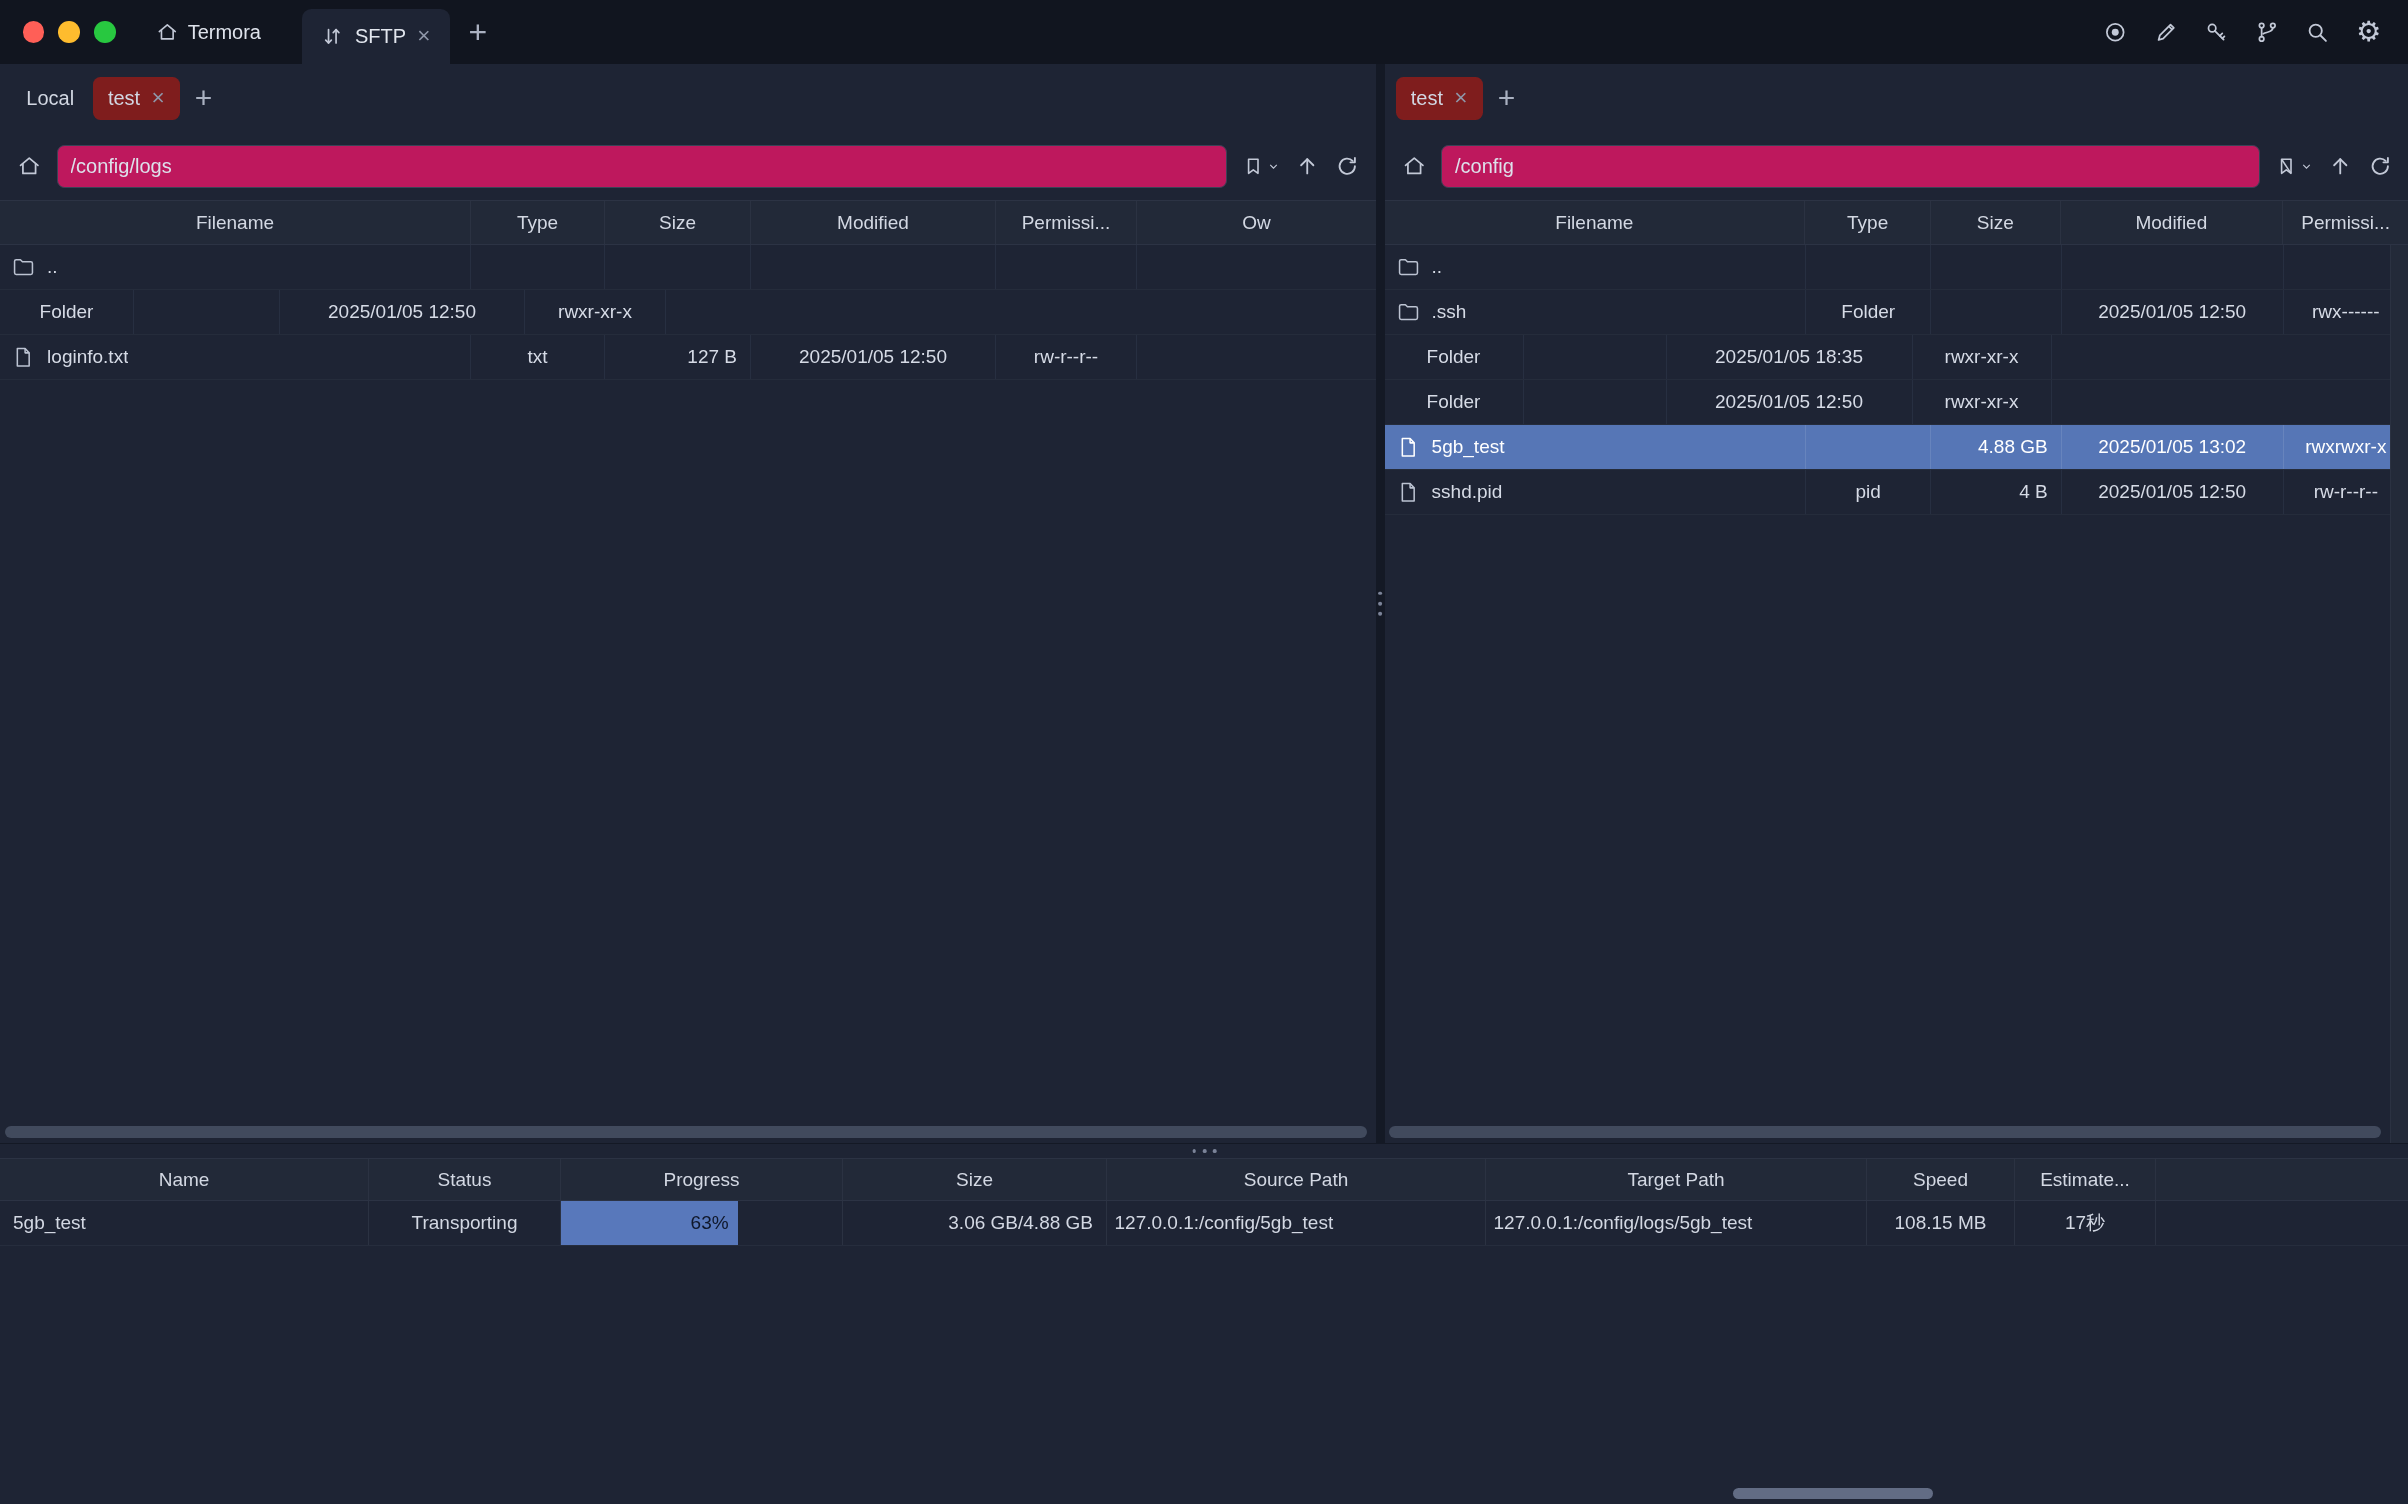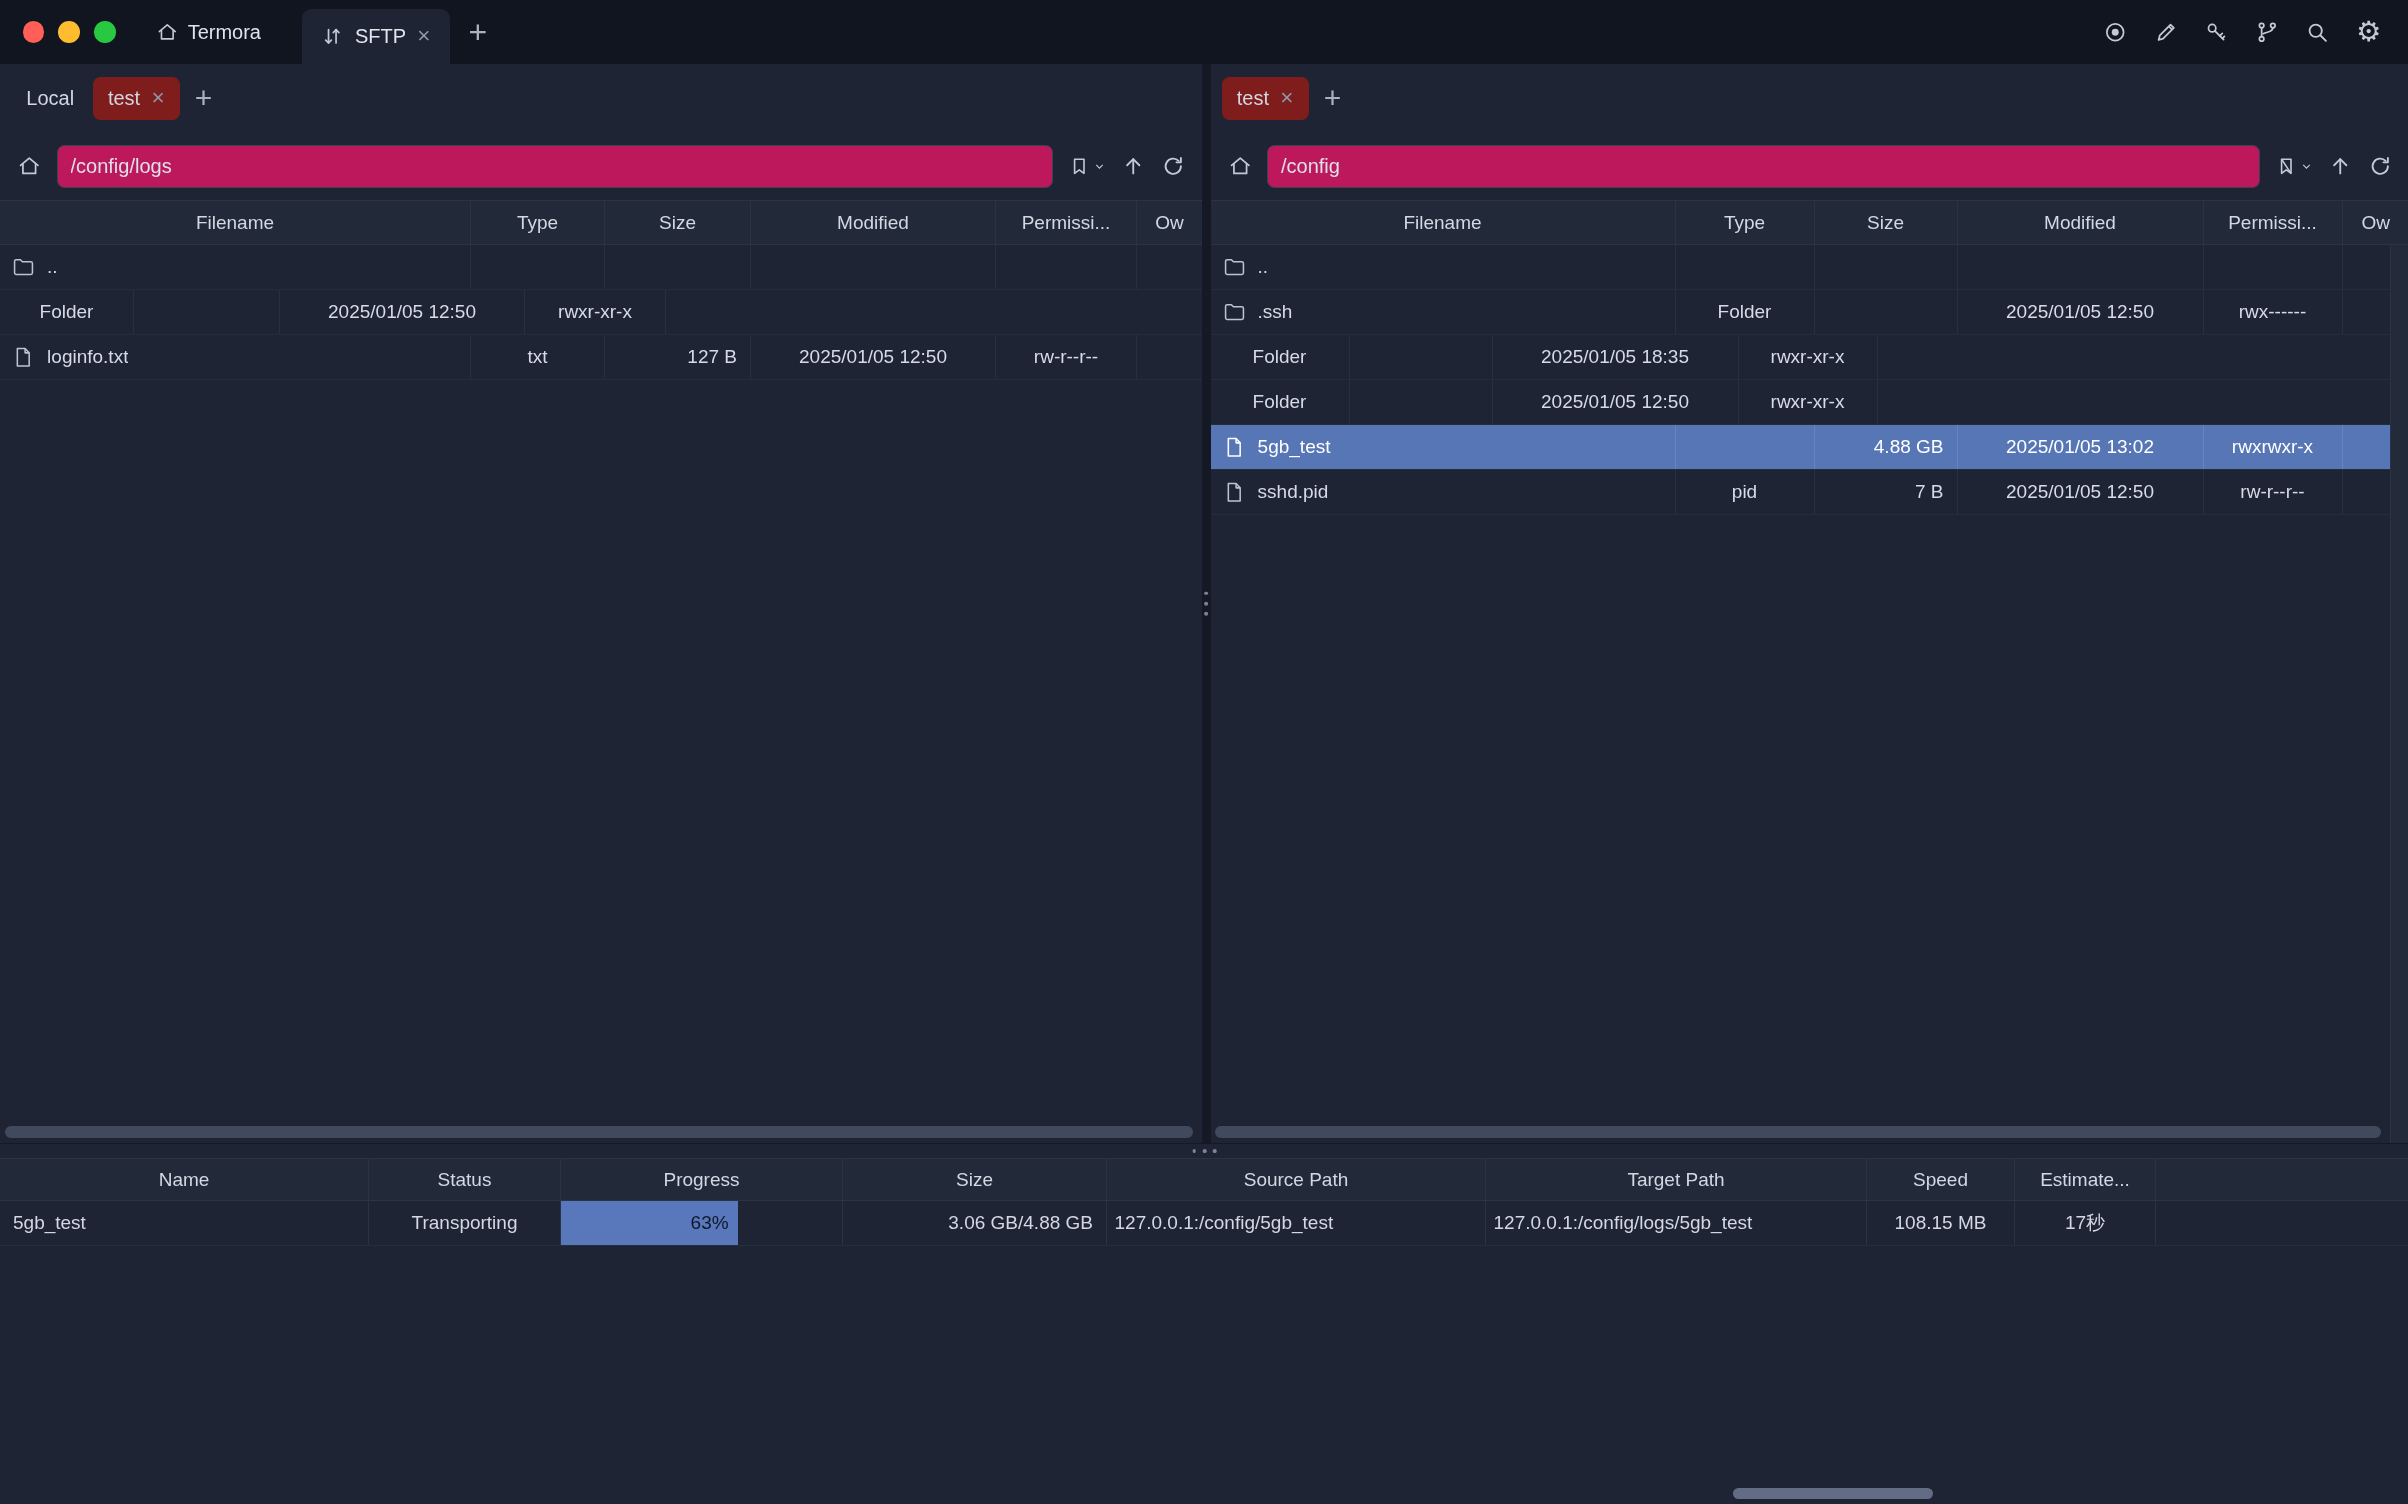--- a/index.html
+++ b/index.html
@@ -21,21 +21,21 @@
     font-size:20px;color:#e2e6ee;}
   .tab-close{color:#8f97a9;font-size:22.6px;line-height:1;cursor:default;}
   .tb-plus{font-size:32px;color:#aab1c1;margin-left:19px;line-height:1;}
   .tb-icons{margin-left:auto;display:flex;align-items:center;gap:26px;padding-right:28px;color:#c3c9d7;}
   .tbi{display:flex;align-items:center;}
   .gear-glyph{font-size:28px;line-height:1;font-family:"DejaVu Sans",sans-serif;}
 
   
   .main{display:flex;height:1079px;flex:none;}
   .pane{display:flex;flex-direction:column;background:#1e2434;}
-  .pane-left{width:1202px;flex:none;}
+  .pane-left{width:1376px;flex:none;}
   .pane-right{flex:1;min-width:0;}
   .divider-v{width:8.5px;background:#141925;flex:none;position:relative;}
   .vdots{position:absolute;left:50%;top:50%;transform:translate(-50%,-50%);display:flex;flex-direction:column;gap:6.6px;}
   .vdots i,.hdots i{width:3.8px;height:3.8px;border-radius:50%;background:#7b8398;display:block;}
 
   .ptabs{height:68px;display:flex;align-items:center;padding:0 11.3px;gap:3.8px;flex:none;}
   .ptab{display:flex;align-items:center;gap:11.3px;height:43px;padding:0 15px;border-radius:7.5px;
     font-size:20px;color:#d2d7e2;}
   .ptab.active{background:#7f1d1d;}
   .ptab-plus{font-size:30px;color:#aab1c1;padding:0 11.3px;line-height:1;}
@@ -403,21 +403,21 @@
               <div class="fcell c-name">
                 <span class="ficon">
                   <svg viewBox="0 0 24 24" width="24.5" height="24.5" fill="none" stroke="currentColor" stroke-width="1.5" stroke-linejoin="round">
                     <path d="M6.2 3.5h7.6l4 4.2v12.8H6.2z"></path>
                     <path d="M13.8 3.5v4.2h4"></path>
                   </svg>
                 </span>
                 <span class="fname">sshd.pid</span>
               </div>
               <div class="fcell c-type">pid</div>
-              <div class="fcell c-size">7 B</div>
+              <div class="fcell c-size">4 B</div>
               <div class="fcell c-mod">2025/01/05 12:50</div>
               <div class="fcell c-perm">rw-r--r--</div>
               <div class="fcell c-owner"></div>
             </div>
           </div>
         <div class="vscroll"></div>
         <div class="hscroll"></div>
       </div>
     </section>
   </div>

